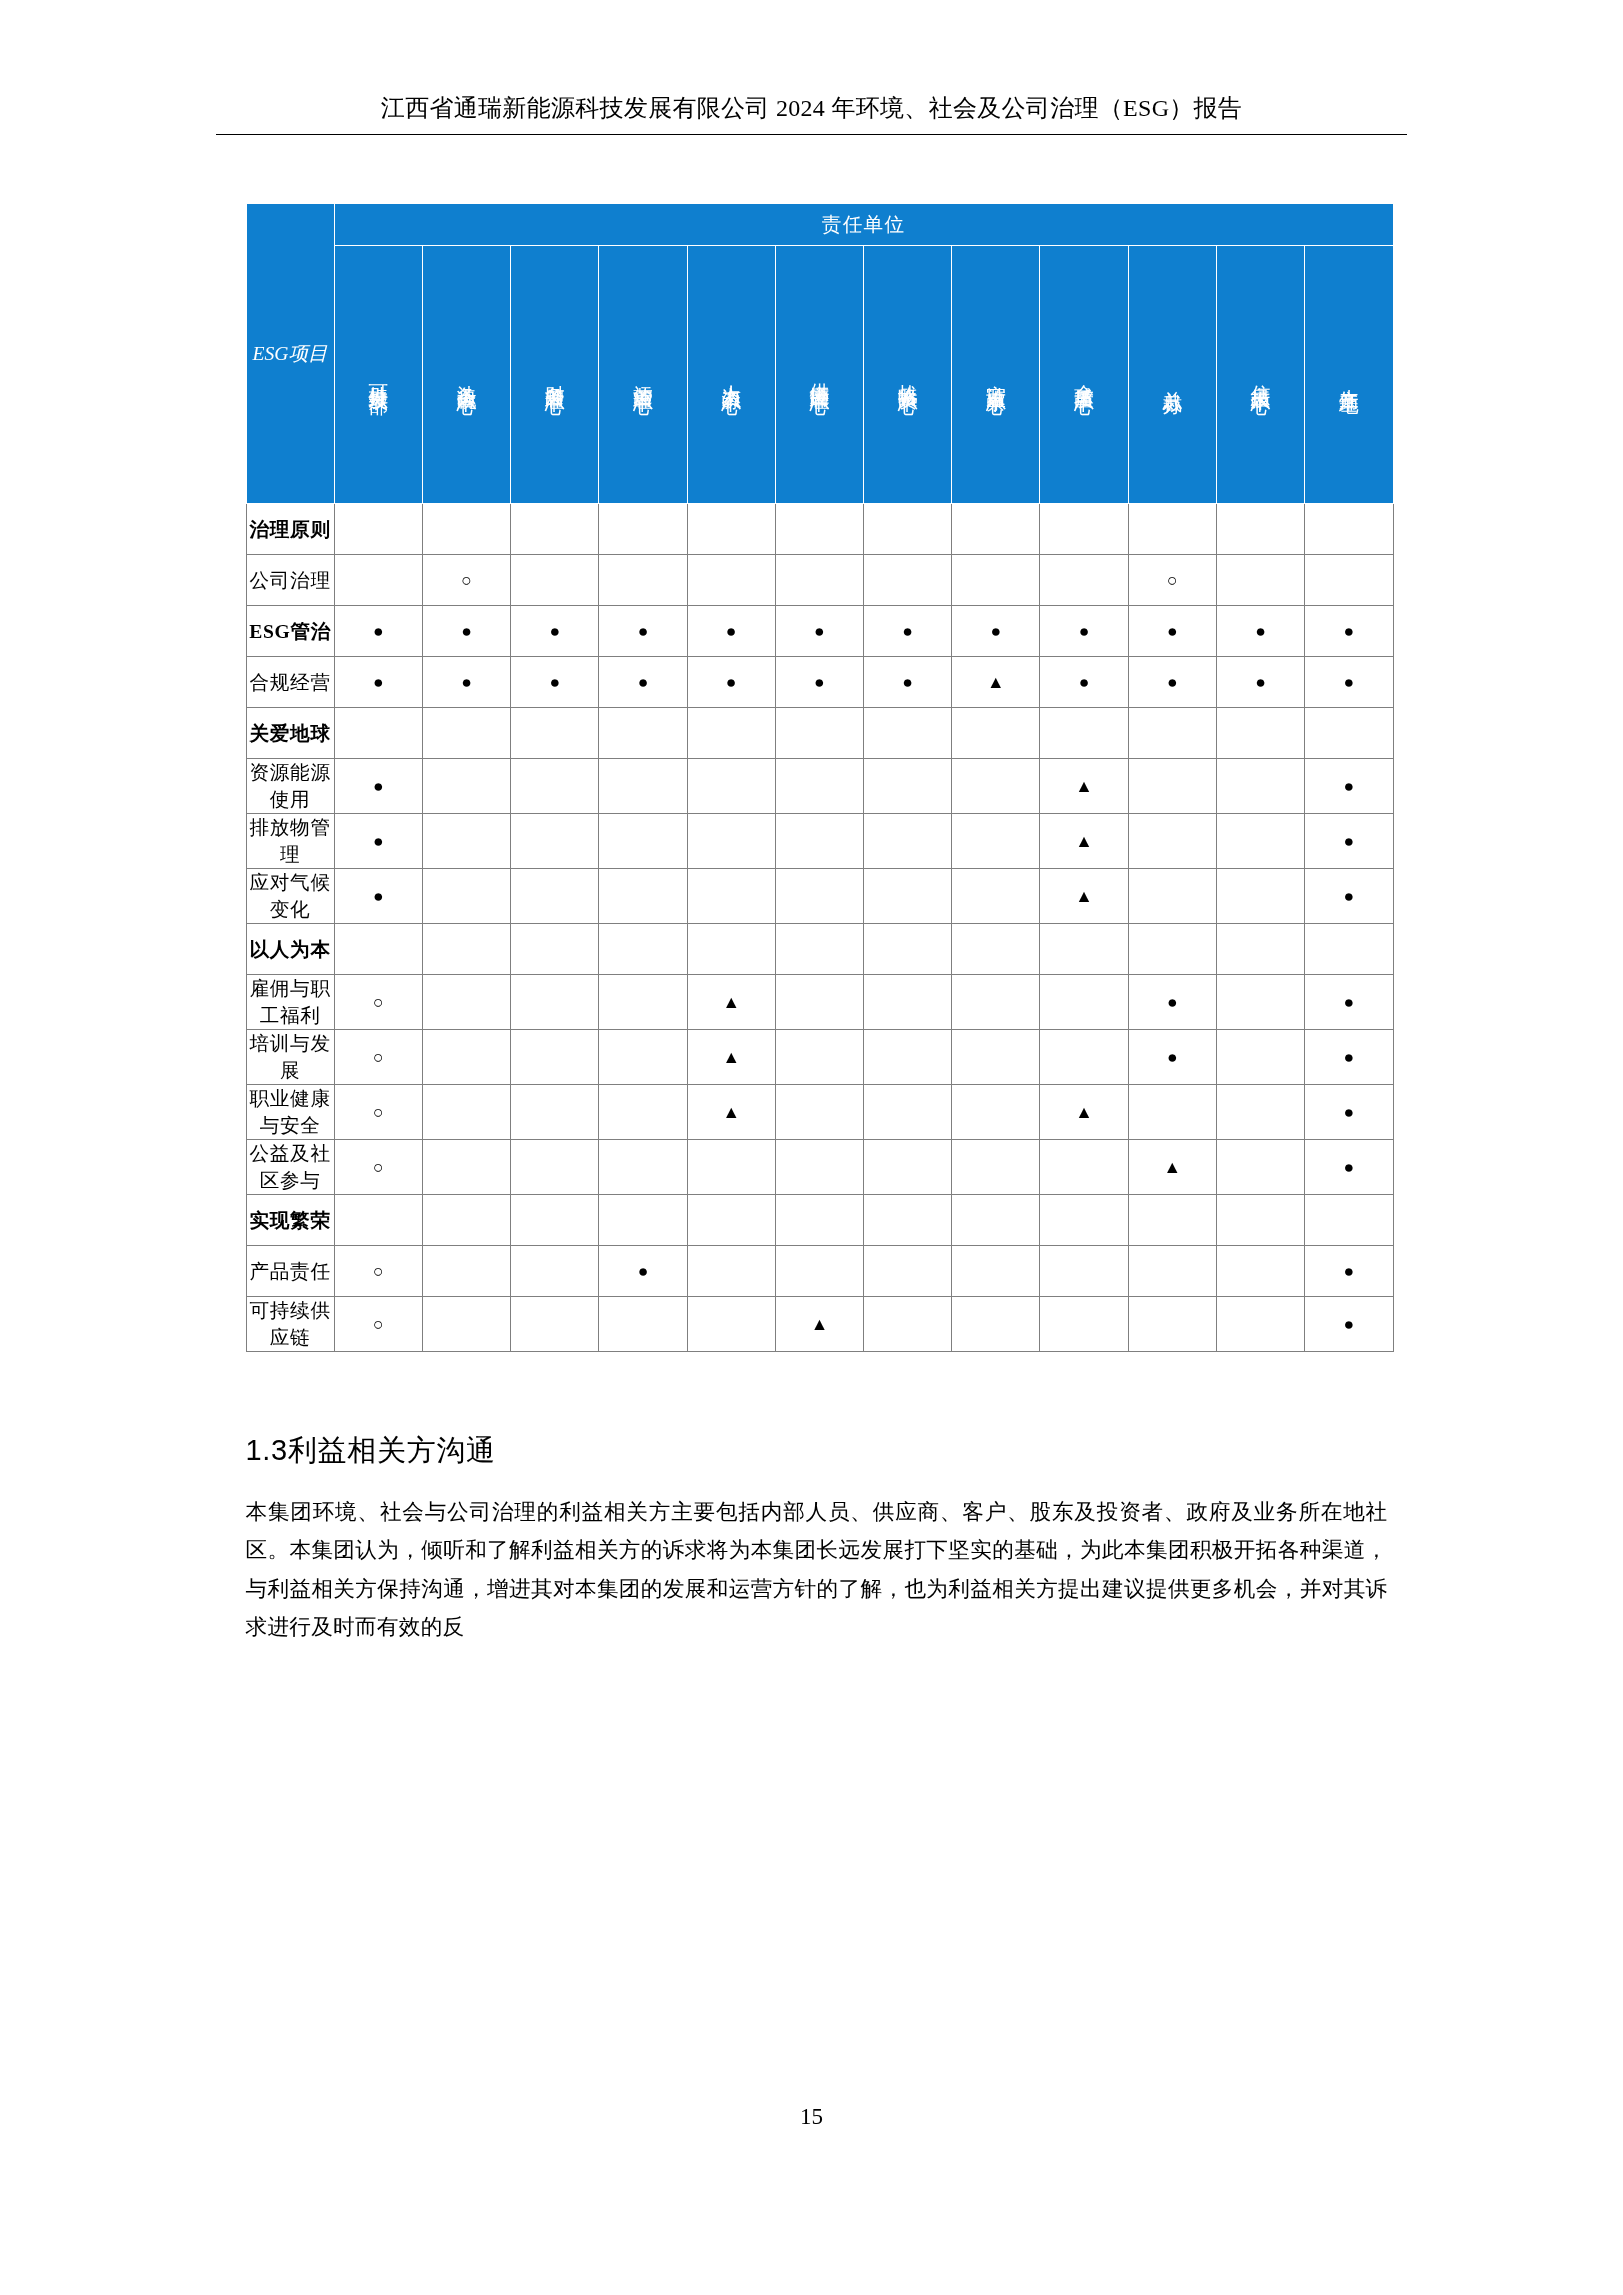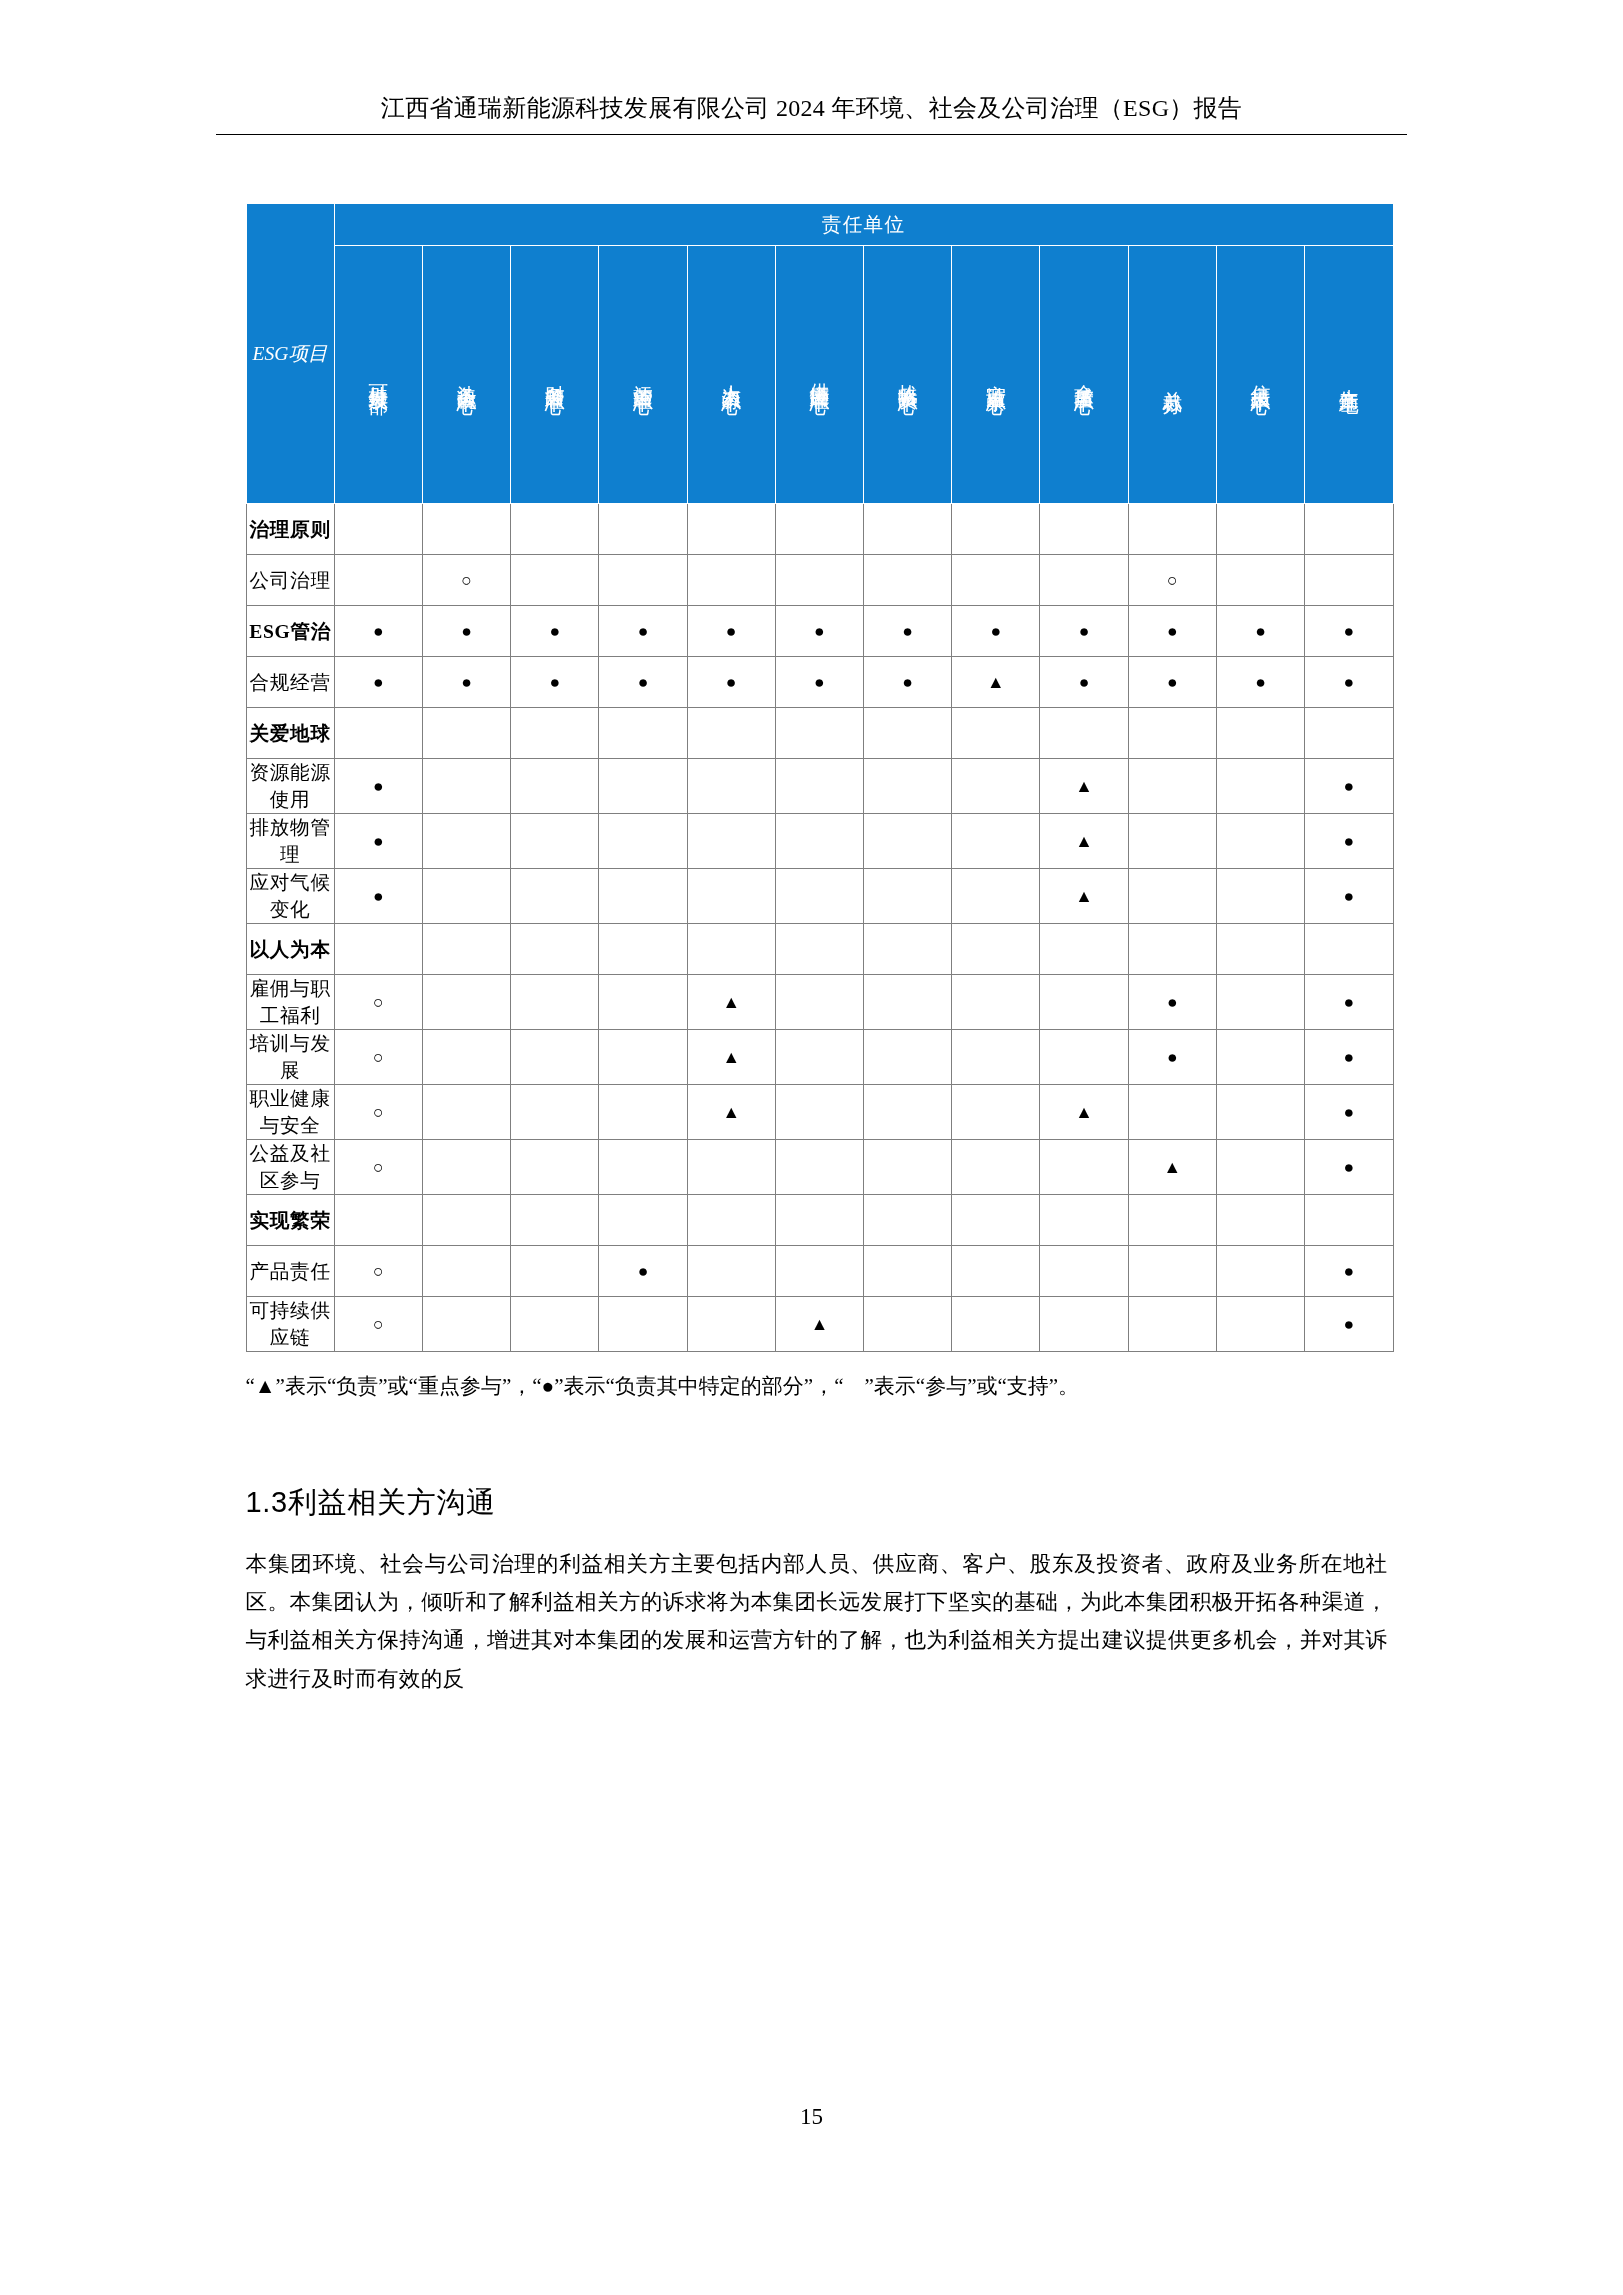--- a/index.html
+++ b/index.html
@@ -420,21 +420,20 @@
             <td></td>
             <td></td>
             <td></td>
             <td></td>
             <td></td>
             <td><span class="mark dot"></span></td>
           </tr>
         </tbody>
     </table>
 
-    <div class="legend">“▲”表示“负责”或“重点参与”，“●”表示“负责其中特定的部分”，“　”表示“参与”或“支持”。</div>
 
 
     <h2 class="section">1.3利益相关方沟通</h2>
 
     <div class="body-para">本集团环境、社会与公司治理的利益相关方主要包括内部人员、供应商、客户、股东及投资者、政府及业务所在地社区。本集团认为，倾听和了解利益相关方的诉求将为本集团长远发展打下坚实的基础，为此本集团积极开拓各种渠道，与利益相关方保持沟通，增进其对本集团的发展和运营方针的了解，也为利益相关方提出建议提供更多机会，并对其诉求进行及时而有效的反</div>
 
   </div>
 
   <div class="pagenum">15</div>
 

